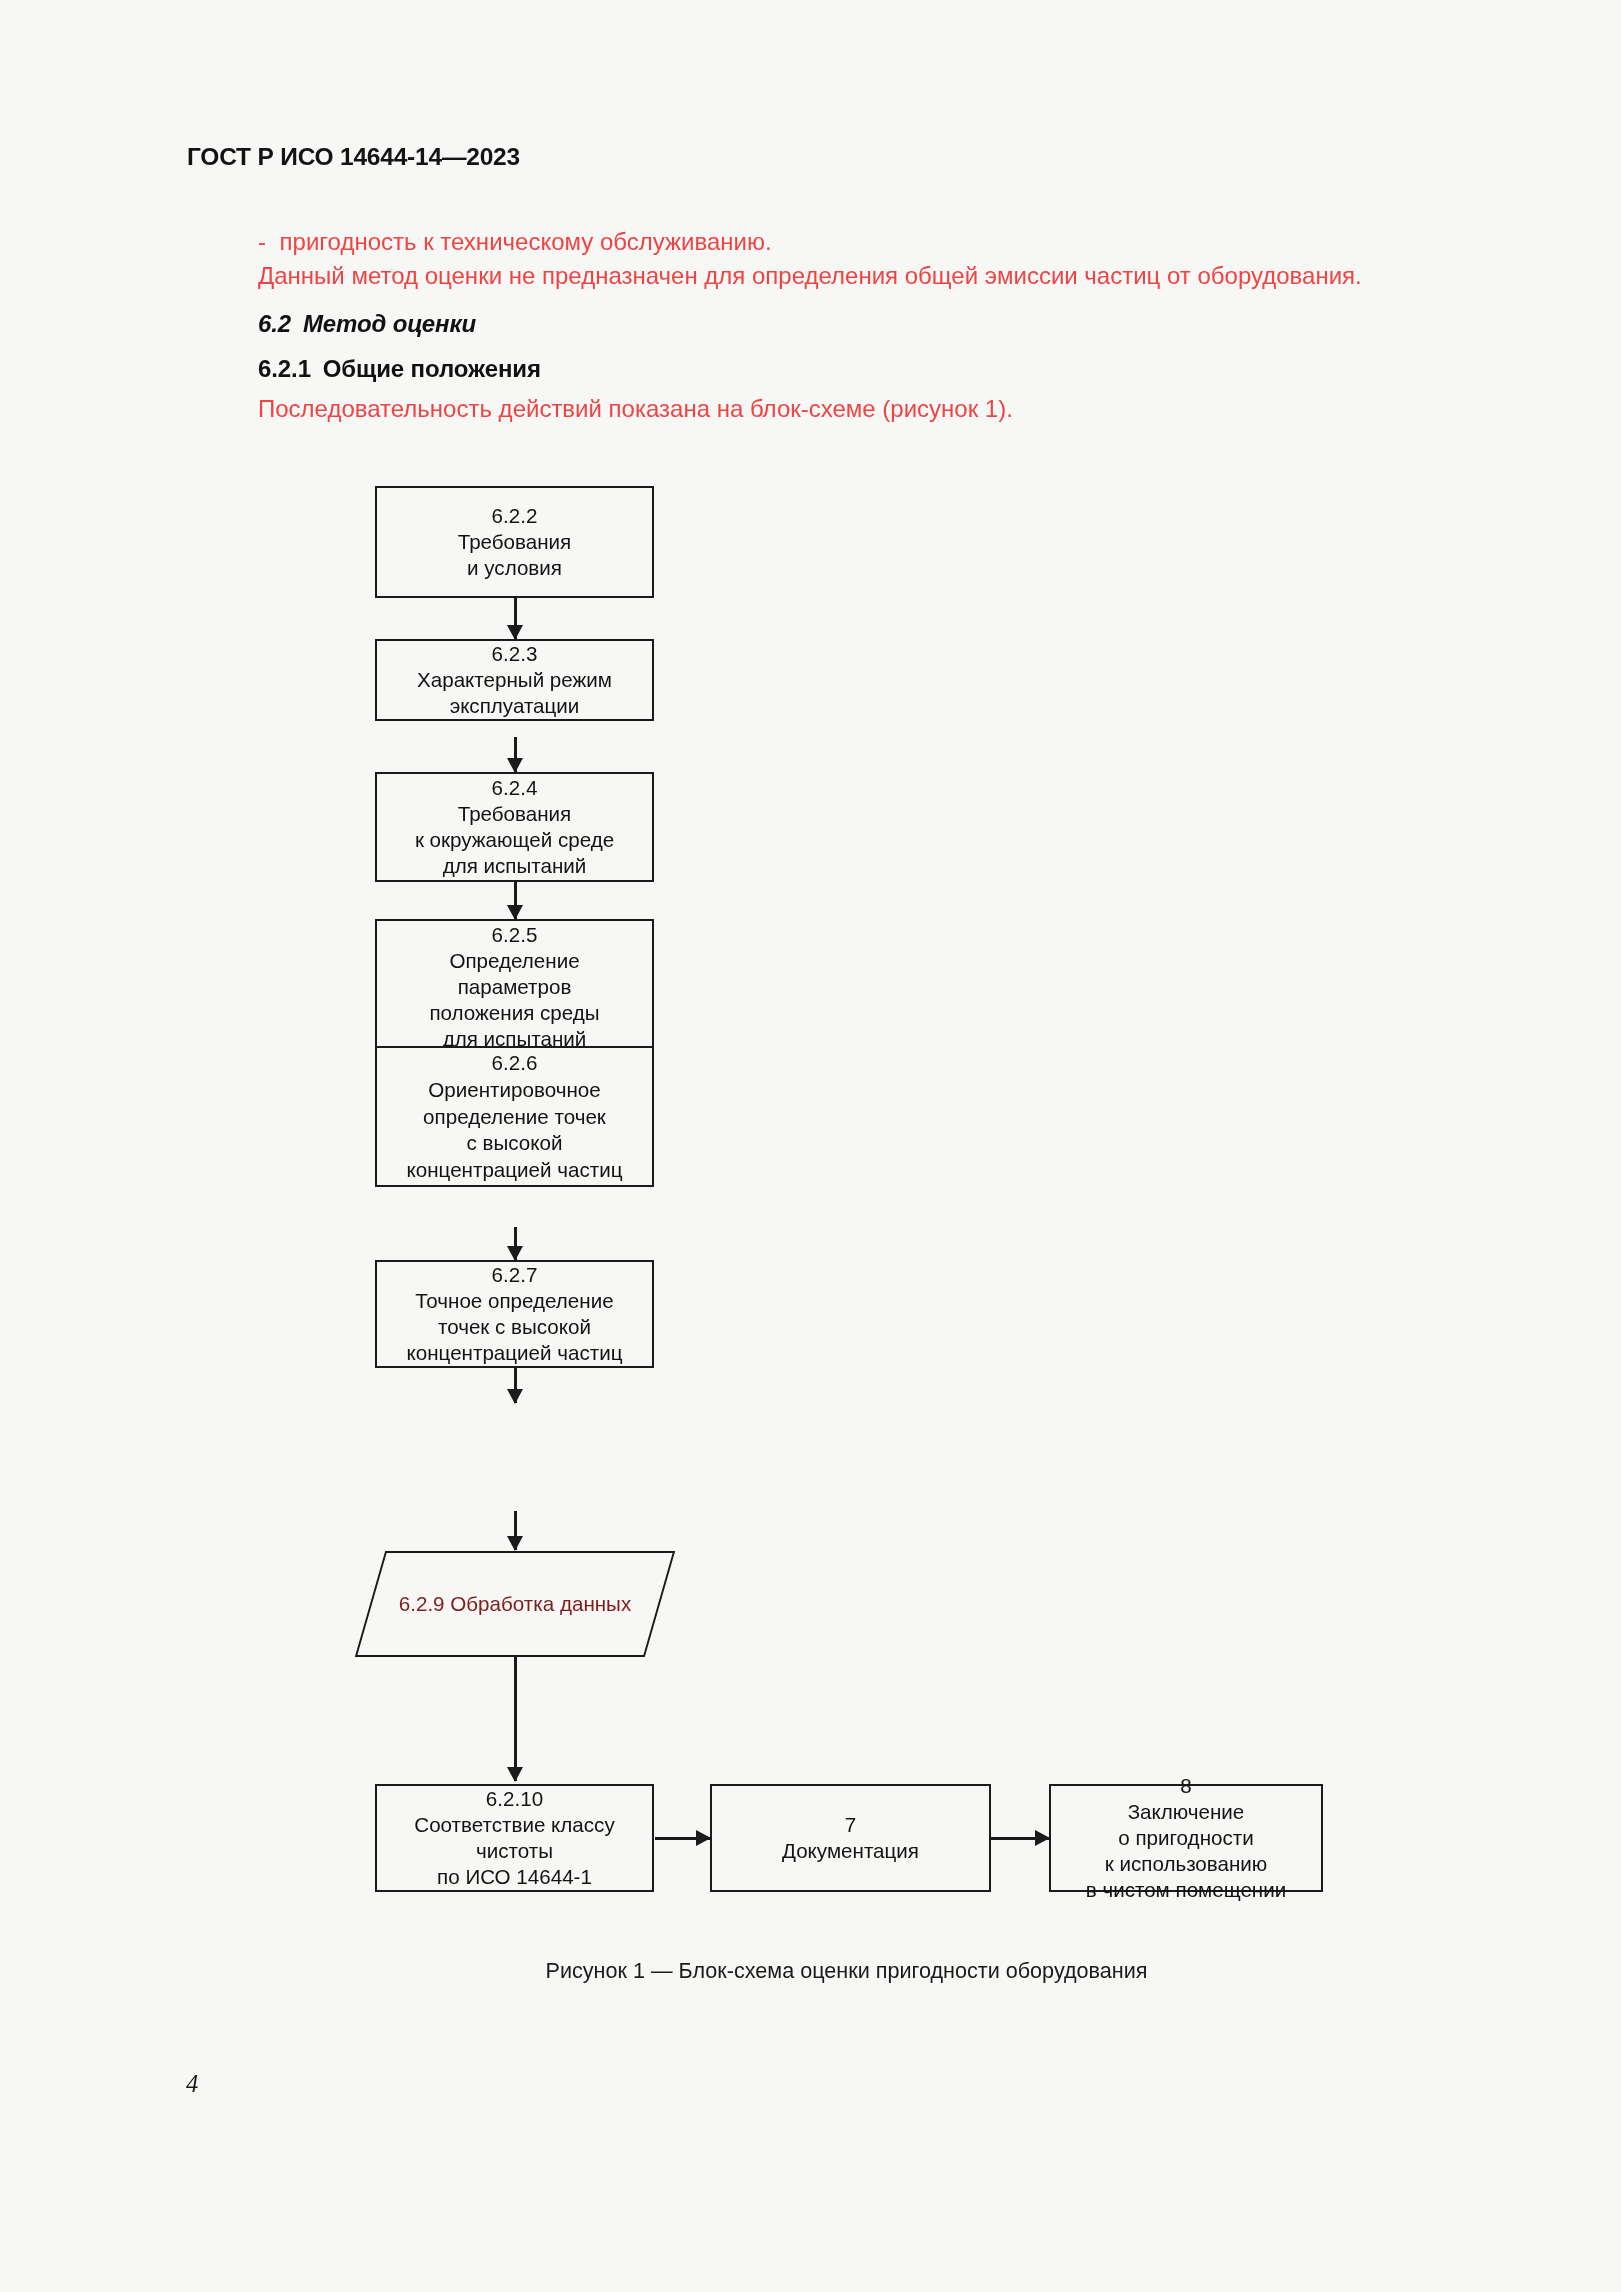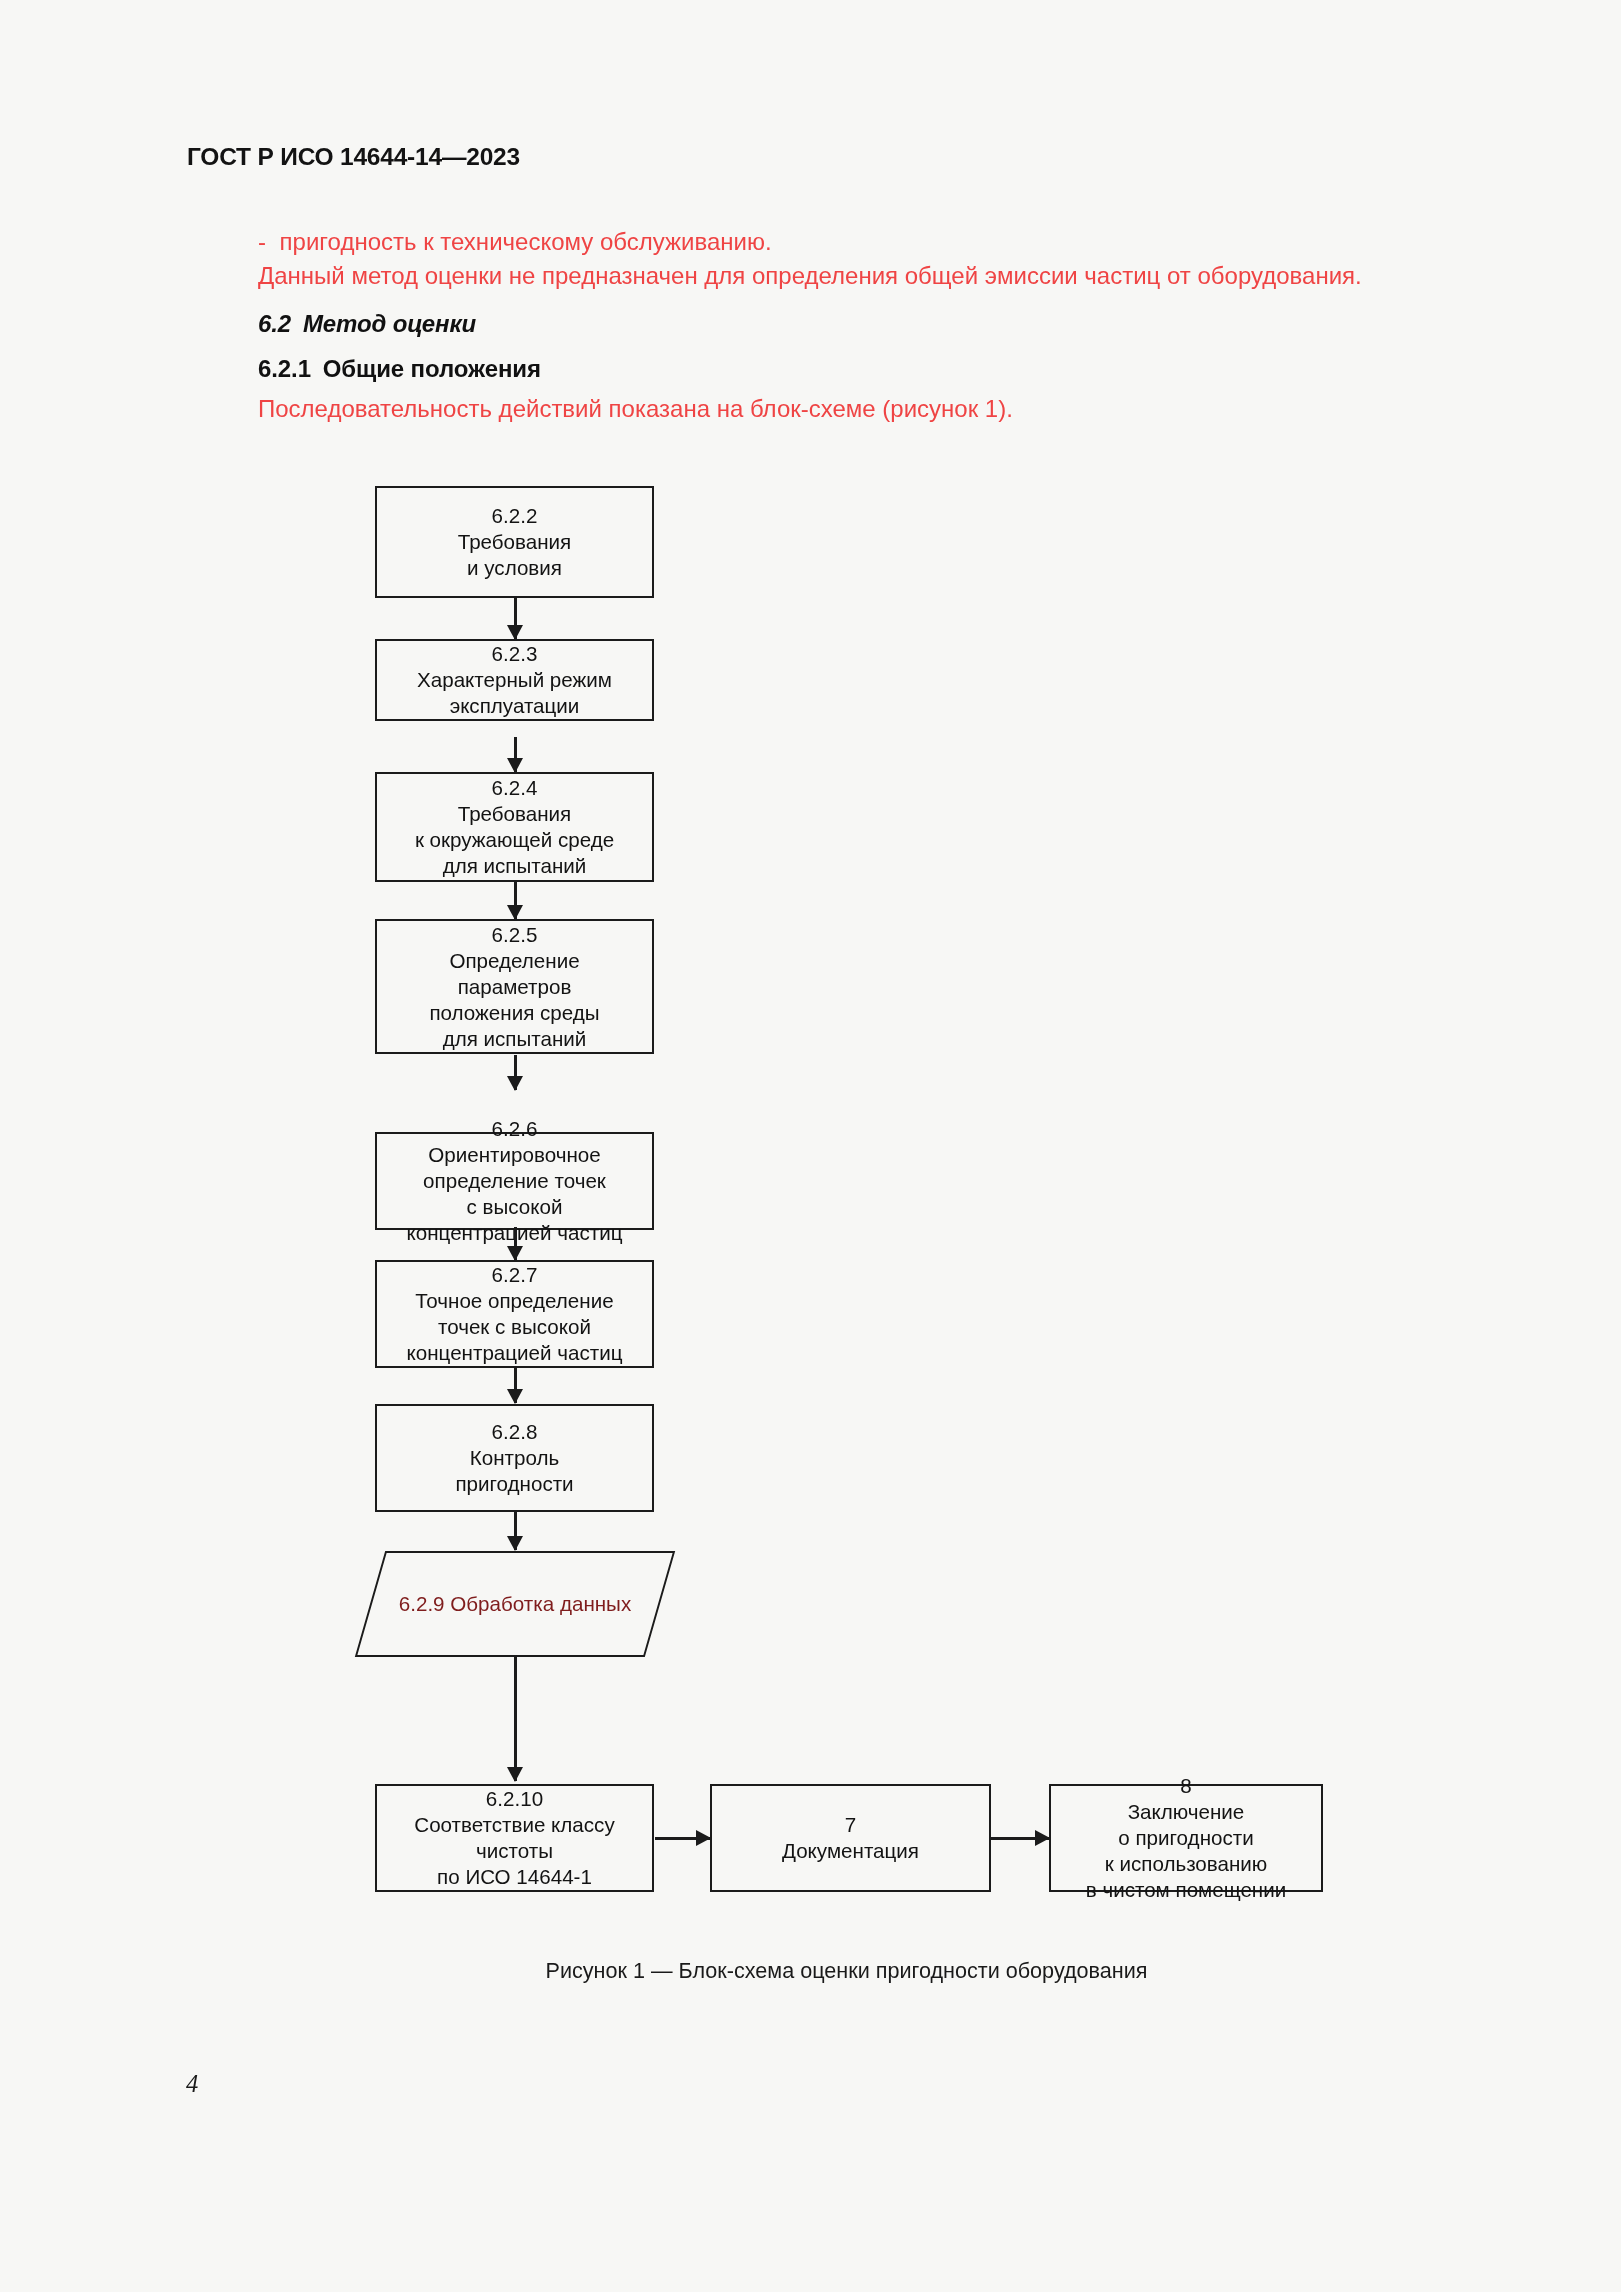--- a/index.html
+++ b/index.html
@@ -215,42 +215,37 @@
 
     <div class="node" style="left:375px; top:919px; width:279px; height:135px;">
       <span class="ln">6.2.5</span>
       <span class="ln">Определение</span>
       <span class="ln">параметров</span>
       <span class="ln">положения среды</span>
       <span class="ln">для испытаний</span>
     </div>
     <div class="arrow-v" style="left:514px; top:1055px; height:35px;"></div>
 
-    <div class="node" style="left:375px; top:1132px; width:279px; height:98px;">
+    <div class="node" style="left:375px; top:1046px; width:279px; height:141px;justify-content:space-between;">
       <span class="ln">6.2.6</span>
       <span class="ln">Ориентировочное</span>
       <span class="ln">определение точек</span>
       <span class="ln">с высокой</span>
       <span class="ln">концентрацией частиц</span>
     </div>
     <div class="arrow-v" style="left:514px; top:1227px; height:33px;"></div>
 
     <div class="node" style="left:375px; top:1260px; width:279px; height:108px;">
       <span class="ln">6.2.7</span>
       <span class="ln">Точное определение</span>
       <span class="ln">точек с высокой</span>
       <span class="ln">концентрацией частиц</span>
     </div>
     <div class="arrow-v" style="left:514px; top:1368px; height:35px;"></div>
 
-    <div class="node" style="left:375px; top:1404px; width:279px; height:108px;">
-      <span class="ln">6.2.8</span>
-      <span class="ln">Контроль</span>
-      <span class="ln">пригодности</span>
-    </div>
     <div class="arrow-v" style="left:514px; top:1511px; height:39px;"></div>
 
     <div class="node-para" style="left:370px; top:1551px; width:290px; height:106px;">
       <div class="skew-bg"></div>
       <div class="para-inner">
         <span class="ln">6.2.9</span>
         <span class="ln">Обработка</span>
         <span class="ln">данных</span>
       </div>
     </div>

